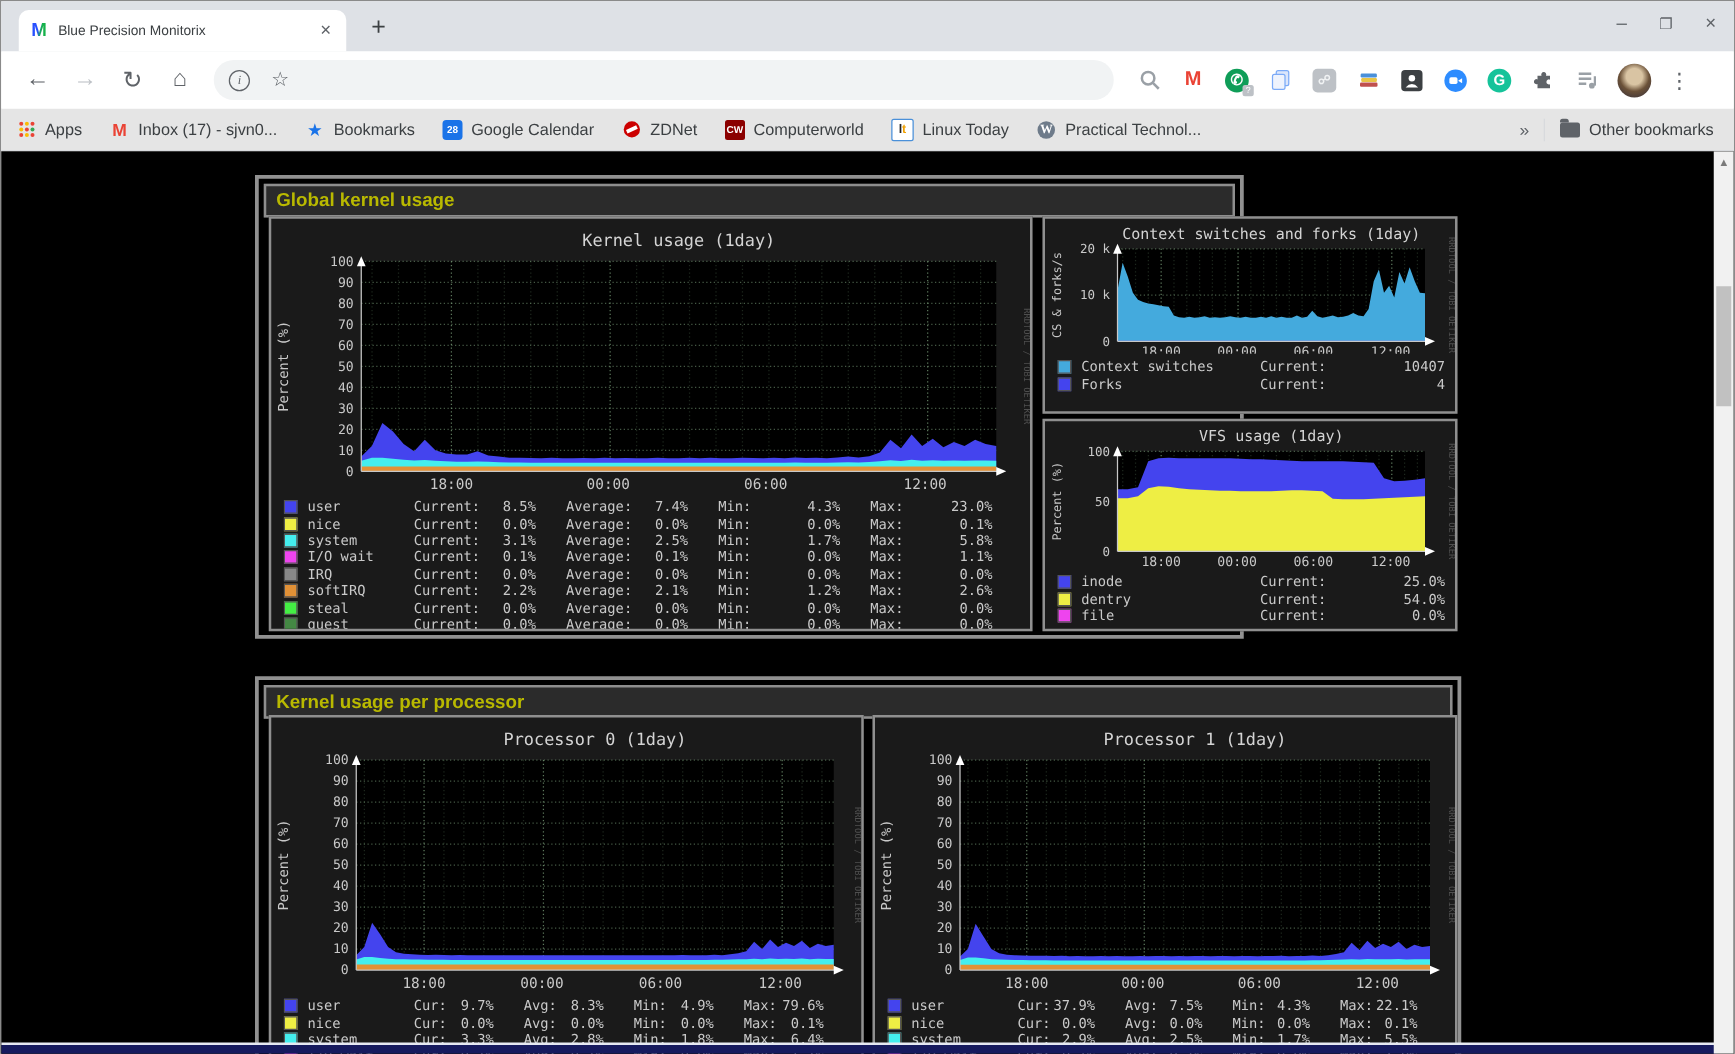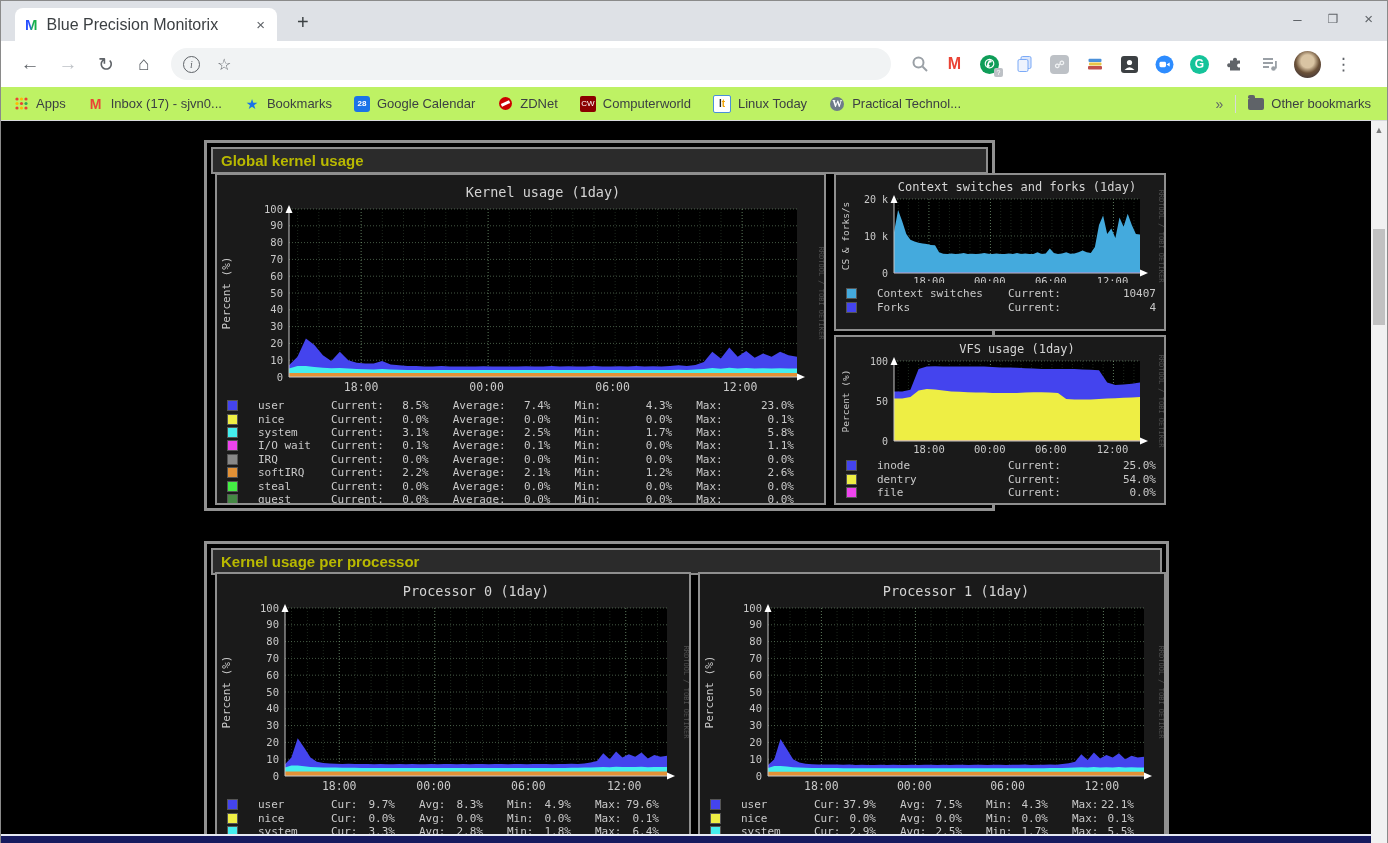--- a/index.html
+++ b/index.html
@@ -3,21 +3,21 @@
 <meta charset="utf-8">
 <style>
   html,body{margin:0;padding:0;background:#000;}
   body{width:1388px;height:843px;overflow:hidden;font-family:"Liberation Sans",sans-serif;}
   .window{width:1386px;height:841px;border:1px solid #8a8a8a;position:relative;background:#fff;}
 
   
   .tabstrip{height:40px;background:#dee1e6;position:relative;}
   .tab{position:absolute;left:14px;top:7px;width:262px;height:33px;background:#fff;border-radius:8px 8px 0 0;display:flex;align-items:center;padding:0 10px;box-sizing:border-box;}
   .tab-favicon{font-weight:bold;font-size:15px;background:linear-gradient(100deg,#2850ff 40%,#16b24a 60%);-webkit-background-clip:text;background-clip:text;color:transparent;margin-right:9px;}
-  .tab-title{font-size:16px;color:#3c4043;flex:1;white-space:nowrap;overflow:hidden;}
+  .tab-title{font-size:11px;color:#3c4043;flex:1;white-space:nowrap;overflow:hidden;}
   .tab-close{color:#5f6368;font-size:15px;padding:0 2px;cursor:default;}
   .newtab-btn{position:absolute;left:296px;top:11px;font-size:20px;color:#3c4043;line-height:20px;}
   .win-controls{position:absolute;right:14px;top:9px;display:flex;gap:26px;color:#5f6368;font-size:15px;}
 
   
   .toolbar{height:46px;background:#fff;display:flex;align-items:center;padding:0 10px;box-sizing:border-box;}
   .nav-ic{width:24px;height:24px;display:flex;align-items:center;justify-content:center;font-size:19px;color:#5f6368;margin:0 7px;}
   .nav-ic.disabled{color:#bdc1c6;}
   .omnibox{flex:0 0 720px;height:32px;background:#f1f3f4;border-radius:16px;display:flex;align-items:center;padding:0 12px;box-sizing:border-box;margin:0 8px;}
   .info-ic{width:15px;height:15px;border:1.5px solid #5f6368;border-radius:50%;color:#5f6368;font-size:10px;display:flex;align-items:center;justify-content:center;font-style:italic;font-family:"Liberation Serif",serif;margin-right:9px;flex:none;}
@@ -25,40 +25,40 @@
   .url .host{color:#202124;}
   .star-ic{font-size:16px;color:#5f6368;margin-left:8px;}
   .ext-row{display:flex;align-items:center;gap:14px;margin-left:10px;}
   .xic{width:21px;height:21px;display:flex;align-items:center;justify-content:center;position:relative;}
   .circ{border-radius:50%;width:19px;height:19px;display:flex;align-items:center;justify-content:center;color:#fff;font-weight:bold;font-size:12px;}
   .sq{border-radius:4px;width:19px;height:19px;display:flex;align-items:center;justify-content:center;color:#fff;font-weight:bold;font-size:11px;}
   .avatar{width:27px;height:27px;border-radius:50%;background:radial-gradient(circle at 50% 38%,#d9c4a3 0 30%,#6b5138 55%,#2e2a3a 100%);}
   .menu-dots{font-size:17px;color:#5f6368;letter-spacing:0;}
 
   
-  .bookmarks{height:34px;background:#bef264;border-bottom:1px solid #d8dadd;display:flex;align-items:center;padding:0 12px;box-sizing:border-box;font-size:13px;color:#3c4043;}
+  .bookmarks{height:34px;background:#e5e5e5;border-bottom:1px solid #d8dadd;display:flex;align-items:center;padding:0 12px;box-sizing:border-box;font-size:13px;color:#3c4043;}
   .bm{display:flex;align-items:center;gap:7px;margin-right:22px;white-space:nowrap;}
   .bm-ic{width:16px;height:16px;display:flex;align-items:center;justify-content:center;font-size:11px;flex:none;}
   .bm-spacer{flex:1;}
   .bm-sep{width:1px;height:18px;background:#d8dadd;margin:0 12px;}
   .chev{color:#5f6368;font-size:14px;}
   .folder{width:16px;height:12px;background:#5f6368;border-radius:2px;position:relative;}
   .folder:before{content:"";position:absolute;top:-3px;left:0;width:7px;height:3px;background:#5f6368;border-radius:2px 2px 0 0;}
 
   
   .content{position:relative;height:722px;background:#000;overflow:hidden;}
   .section{position:absolute;background:#000;border:3px solid #919191;box-sizing:border-box;}
   .sec-title{position:absolute;left:4px;right:4px;top:4px;height:21px;background:#2b2b2b;border:2px solid #8e8e8e;color:#b9b900;font-weight:bold;font-size:15px;padding:1px 8px;box-sizing:content-box;line-height:21px;}
   .chart-box{position:absolute;background:#1a1a1a;border:2px solid #8f8f8f;box-sizing:border-box;overflow:hidden;}
   svg.graph{display:block;}
   .legend{position:absolute;left:10px;right:6px;font-family:"DejaVu Sans Mono",monospace;font-size:11px;color:#c9c9c9;}
   .leg-row{display:grid;align-items:center;height:13.4px;}
   .leg-row.multi{grid-template-columns:104px 1fr 1fr 1fr 1fr;}
   .leg-row.single{grid-template-columns:1fr 150px;}
-  .leg-name{display:flex;align-items:center;gap:20px;overflow:hidden;}
+  .leg-name{display:flex;align-items:center;gap:8px;overflow:hidden;}
   .leg-sw{width:9px;height:9px;border:1px solid #555;flex:none;}
   .leg-cell{display:flex;padding-right:24px;}
   .leg-cell .val{margin-left:auto;}
   .leg-cell.single-cell{padding-right:2px;}
   .leg-cell.single-cell .val{min-width:58px;text-align:right;}
 
   
   .page-bottom-line{position:absolute;left:0;width:1372px;top:713px;height:2px;background:#e6e9f2;}
   .page-bottom-bar{position:absolute;left:0;width:1372px;top:715px;height:7px;background:#161a5e;}
 
@@ -190,21 +190,21 @@
     </span>
     <span class="bm">
       <span class="bm-ic">
           <span style="width:13px;height:13px;border-radius:50%;background:#c00;display:inline-block;position:relative;">
             <span style="position:absolute;left:2px;top:5px;width:9px;height:3px;background:#fff;transform:rotate(-25deg);"></span>
           </span>
         </span>
       <span>ZDNet</span>
     </span>
     <span class="bm">
-      <span class="bm-ic" style="background:#8b0000;color:#fff;border-radius:2px;font-size:8px;font-weight:normal;">CW</span>
+      <span class="bm-ic" style="background:#8b0000;color:#fff;border-radius:2px;font-size:8px;font-weight:bold;">CW</span>
       <span>Computerworld</span>
     </span>
     <span class="bm">
       <span class="bm-ic" style="border:1.5px solid #4a90d9;border-radius:2px;background:#fff;font-size:10px;font-weight:bold;">
           <span style="color:#222;">l</span>
           <span style="color:#f0a000;">t</span>
         </span>
       <span>Linux Today</span>
     </span>
     <span class="bm">

